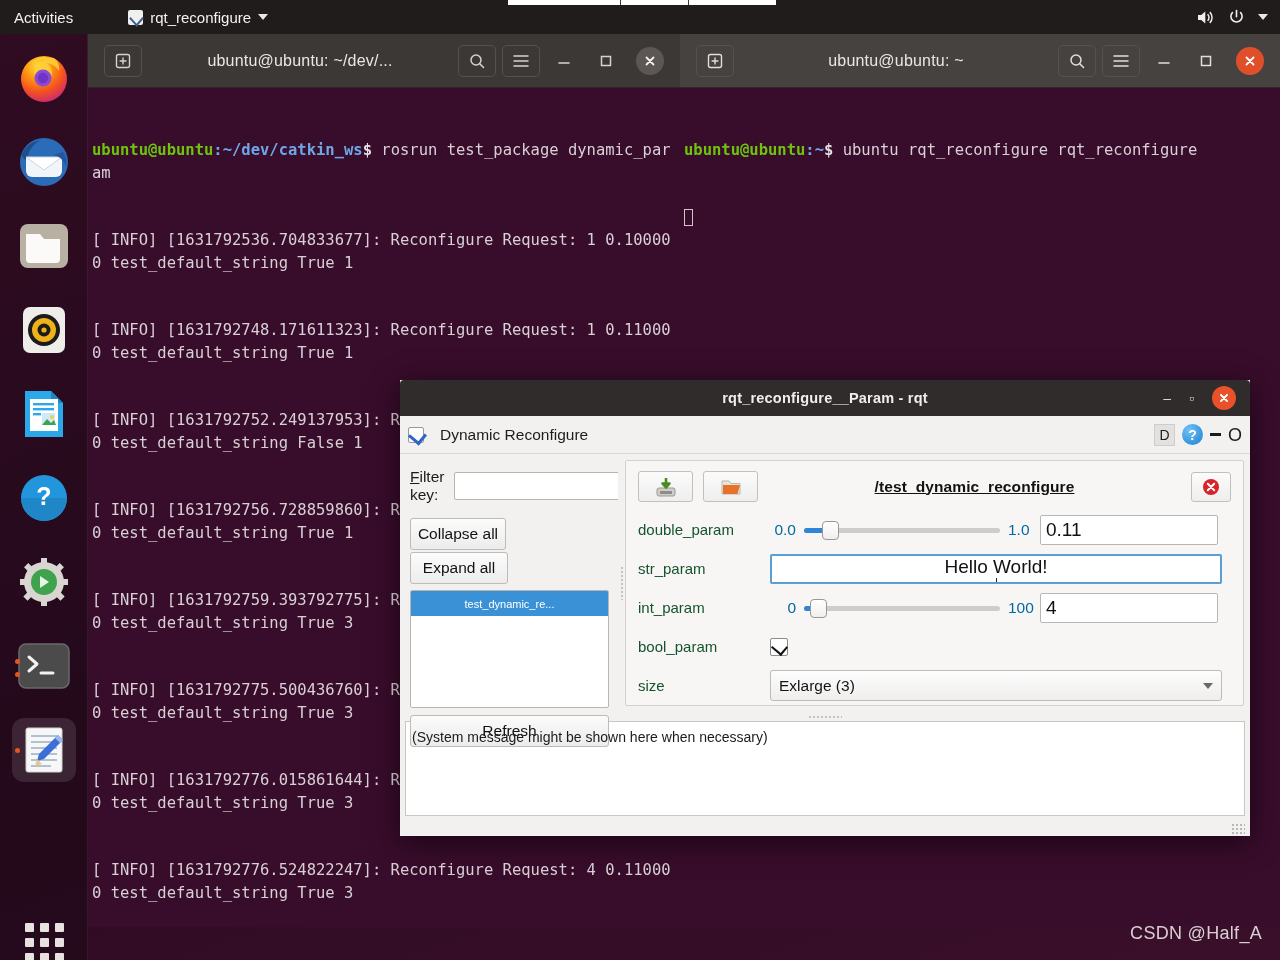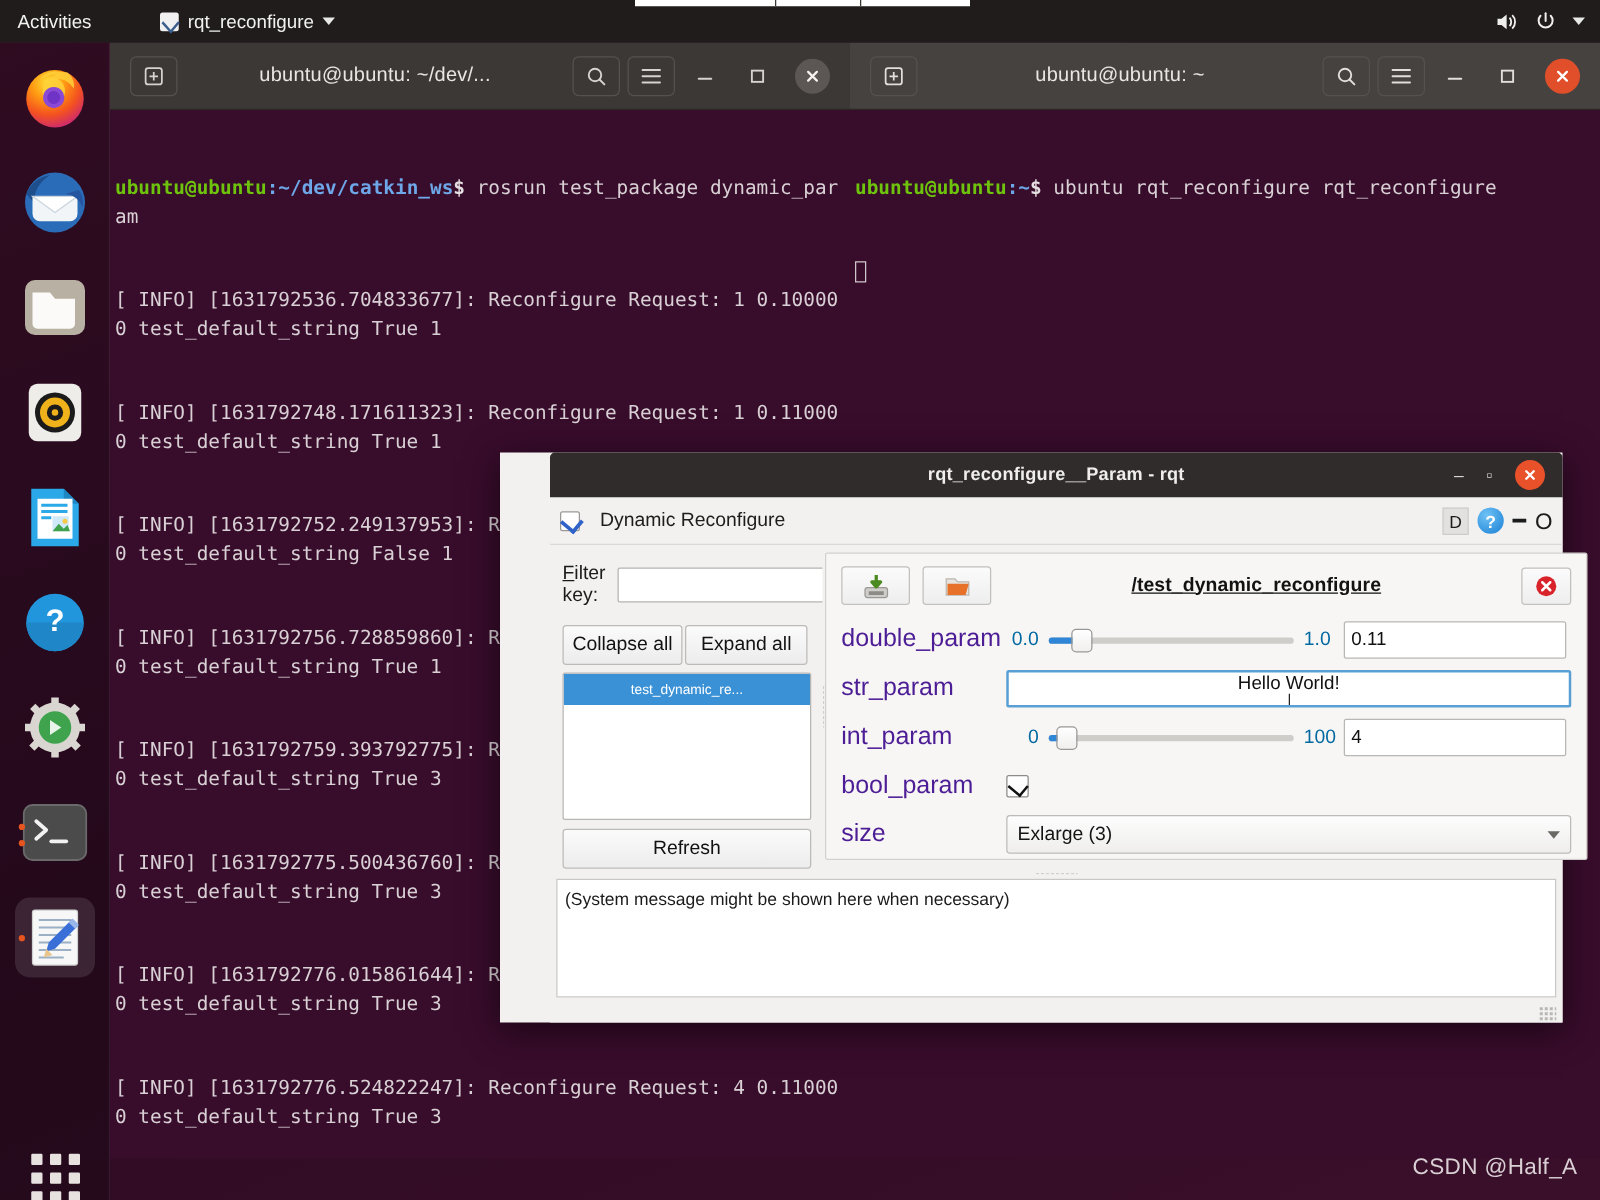--- a/index.html
+++ b/index.html
@@ -114,24 +114,23 @@
   .pr-user { color: #6ec40c; font-weight: 700; }
   .pr-path { color: #6ea7e8; font-weight: 700; }
   .pr-dollar { color: #e6e0e3; font-weight: 700; }
   .cursor-box {
     display: inline-block; width: 9px; height: 17px; border: 1.5px solid #cfc6cb;
     vertical-align: -3px;
   }
 
   
   #rqt {
-    position: absolute; left: 400px; top: 362px; width: 850px; height: 456px;
+    position: absolute; left: 400px; top: 380px; width: 850px; height: 456px;
     z-index: 50; box-shadow: 0 6px 26px rgba(0,0,0,0.55);
     background: #f2f1f0;
-    padding-left: 40px;
   }
   #rqt-titlebar {
     height: 36px; background: #302c2b; display: flex; align-items: center; position: relative;
     border-top-left-radius: 4px; border-top-right-radius: 4px;
   }
   #rqt-titlebar .ti {
     position: absolute; left: 0; right: 0; text-align: center;
     color: #f0eeed; font-size: 14.5px; font-weight: 700; letter-spacing: .2px;
   }
   .rqt-ctl { display: flex; align-items: center; gap: 18px; margin-left: auto; padding-right: 14px; }
@@ -173,21 +172,21 @@
 
   .plug-inner { display: flex; height: 258px; }
   .left-pane { width: 218px; padding: 14px 9px 6px 10px; }
   .filter-row { display: flex; align-items: center; gap: 10px; margin-bottom: 14px; }
   .filter-label { font-size: 15.5px; color: #1b1b1b; }
   .filter-label u { text-decoration: underline; }
   .filter-input {
     flex: 1; height: 28px; background: #ffffff; border: 1px solid #b6b4b1; border-radius: 2px;
     font-size: 14px; padding: 0 4px; color: #111; font-family: "Liberation Sans", sans-serif;
   }
-  .btn-row { display: flex; gap: 2px; margin-bottom: 6px; }
+  .btn-row { display: flex; gap: 2px; margin-bottom: 6px; flex-direction: column; }
   .qbtn {
     height: 32px; background: linear-gradient(#fbfbfb, #ececec);
     border: 1px solid #bdbbb8; border-radius: 3px;
     font-size: 15.5px; color: #121212; font-family: "Liberation Sans", sans-serif;
     display: flex; align-items: center; justify-content: center; white-space: nowrap;
   }
   .qbtn.collapse { width: 96px; }
   .qbtn.expand { width: 98px; }
   .qbtn.refresh { width: 100%; height: 32px; margin-top: 7px; }
   .node-list {
@@ -219,39 +218,39 @@
   .node-name {
     flex: 1; text-align: center; font-size: 15.5px; font-weight: 700; color: #121212;
     text-decoration: underline; letter-spacing: .1px;
   }
   .closebtn {
     width: 40px; height: 30px; background: linear-gradient(#fbfbfb, #eeeeee);
     border: 1px solid #c2c0bd; border-radius: 3px;
     display: flex; align-items: center; justify-content: center;
   }
   .prow { display: flex; align-items: center; height: 39px; }
-  .plabel { width: 132px; font-size: 20px; color: #4c1d95; flex: none; }
+  .plabel { width: 132px; font-size: 15px; color: #14532d; flex: none; }
   .pmin, .pmax { font-size: 15.5px; color: #0369a1; width: 34px; flex: none; }
   .pmin { text-align: right; padding-right: 8px; }
   .pmax { text-align: left; padding-left: 8px; width: 40px; }
   .slider { position: relative; height: 20px; flex: none; }
   .slider .groove {
     position: absolute; left: 0; right: 0; top: 8px; height: 5px;
     background: #cfcdca; border-radius: 3px;
   }
   .slider .fill {
     position: absolute; left: 0; top: 8px; height: 5px; background: #2f86d6; border-radius: 3px;
   }
   .slider .handle {
     position: absolute; top: 1px; width: 17px; height: 19px;
     background: linear-gradient(#ffffff, #f0efee); border: 1px solid #9a9896; border-radius: 4px;
   }
   .pinput {
     height: 30px; background: #ffffff; border: 1px solid #b9b7b4; border-radius: 2px;
-    font-size: 15px; color: #111; padding: 0 5px; font-family: "Liberation Sans", sans-serif;
+    font-size: 19px; color: #111; padding: 0 5px; font-family: "Liberation Sans", sans-serif;
   }
   .pinput.focused { border: 2px solid #5a9fd4; }
   .caret-bar { display: inline-block; width: 1px; height: 17px; background: #222; vertical-align: -3px; }
   .pcheck {
     width: 18px; height: 18px; background: #fff; border: 1px solid #8d8b89; border-radius: 2px;
     position: relative;
   }
   .pcheck::after {
     content: ""; position: absolute; left: 3px; top: 2px; width: 9px; height: 11px;
     border-left: 2.4px solid #111; border-bottom: 2.4px solid #111; transform: rotate(-50deg);

